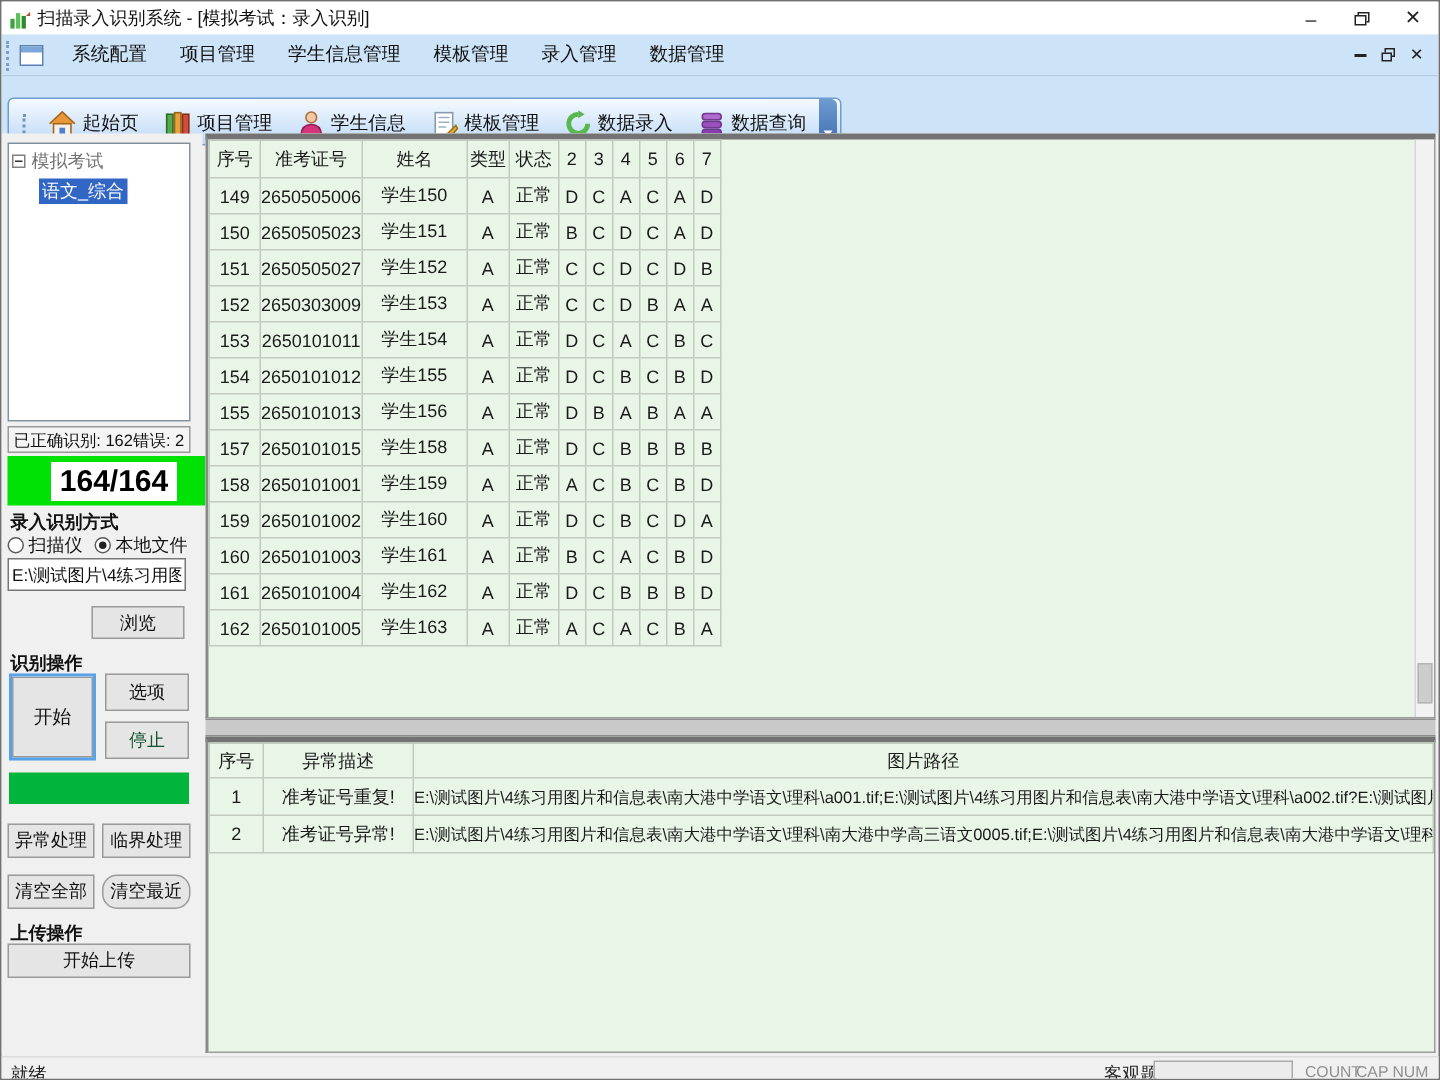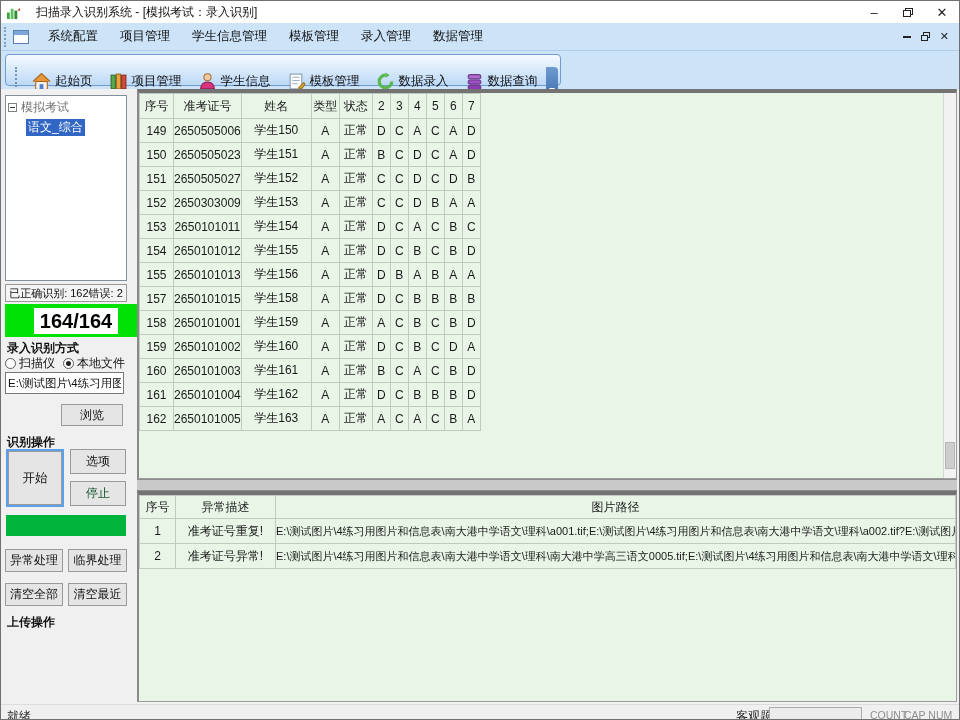--- a/index.html
+++ b/index.html
@@ -4,21 +4,21 @@
 <style>
   * { margin:0; padding:0; box-sizing:border-box; }
   html,body { width:960px; height:720px; background:#d8d8d8; }
   body { font-family:"Liberation Sans","DejaVu Sans",sans-serif; }
   #window { position:relative; width:960px; height:720px; background:#f0f0f0;
             border:1px solid #707070; overflow:hidden; }
 
   
   .titlebar { position:absolute; top:0; left:0; right:0; height:22px; background:#ffffff;
               display:flex; align-items:center; padding-left:5px; }
-  .titlebar .title { font-size:12px; color:#111; margin-left:15px; flex:1; white-space:nowrap; }
+  .titlebar .title { font-size:12px; color:#111; margin-left:4px; flex:1; white-space:nowrap; }
   .win-ctls { display:flex; height:22px; }
   .win-ctl { width:34px; height:22px; display:flex; align-items:center; justify-content:center;
              font-size:13px; color:#222; cursor:default; }
   .restore-glyph { position:relative; width:10px; height:9px; }
   .restore-glyph .rb-b { position:absolute; right:0; top:0; width:8px; height:7px; border:1px solid #222; background:#fff; }
   .restore-glyph .rb-a { position:absolute; left:0; bottom:0; width:8px; height:7px; border:1px solid #222; background:#fff; z-index:1; }
 
   
   .menubar { position:absolute; top:22px; left:0; right:0; height:28px; background:#cde3f8;
              display:flex; align-items:center; border-bottom:1px solid #b2cce8; }
@@ -28,21 +28,21 @@
   .menu-item { font-size:12.5px; color:#111; padding:4px 11px; cursor:default; }
   .mdi-ctls { margin-left:auto; display:flex; align-items:center; gap:10px; padding-right:10px; }
   .mdi-ctl { font-size:11px; color:#222; display:flex; align-items:center; }
   .mdi-min { width:8px; height:2px; background:#222; }
   .mdi-restore { position:relative; width:9px; height:9px; }
   .mdi-restore .rb-b { position:absolute; right:0; top:0; width:7px; height:6px; border:1px solid #222; background:#cde3f8; }
   .mdi-restore .rb-a { position:absolute; left:0; bottom:0; width:7px; height:6px; border:1px solid #222; background:#cde3f8; z-index:1; }
 
   
   .toolstrip { position:absolute; top:50px; left:0; right:0; height:38px; background:#cde3f8; }
-  .toolbar { position:absolute; top:3px; left:4px; height:32px; display:flex; align-items:flex-start;
+  .toolbar { position:absolute; top:14px; left:4px; height:32px; display:flex; align-items:flex-end;
              background:linear-gradient(#f5faff,#bdd9f6); border:1px solid #6f9bd1;
              border-radius:4px; padding:12px 2px 0 6px; }
   .toolbar .gripper { border-left:2px dotted #6f94bd; }
   .tool-item { display:flex; align-items:center; gap:4px; padding:0 8px; height:28px;
                font-size:12.5px; color:#111; cursor:default; }
   .tool-item svg { width:19px; height:19px; }
   .tool-overflow { width:12px; height:30px; background:linear-gradient(#6f9bd1,#3f6fae);
                    border-radius:0 4px 4px 0; position:relative; }
   .tool-overflow::after { content:""; position:absolute; left:3px; bottom:5px; border-left:3px solid transparent;
                    border-right:3px solid transparent; border-top:4px solid #fff; }
@@ -76,21 +76,21 @@
          font-family:"Liberation Sans","DejaVu Sans",sans-serif; }
   .btn-browse { position:absolute; left:60px; top:315px; width:62px; height:22px; }
   .btn-start { position:absolute; left:5px; top:360px; width:58px; height:58px; border:2px solid #59a1e8;
                box-shadow:inset 0 0 0 1px #9a9a9a; font-size:12.5px; }
   .btn-options { position:absolute; left:69px; top:360px; width:56px; height:25px; }
   .btn-stop { position:absolute; left:69px; top:392px; width:56px; height:25px; color:#14532d; }
   .small-progress { position:absolute; left:5px; top:426px; width:120px; height:21px; background:#00b43c; }
   .btn-abn { position:absolute; left:4px; top:460px; width:58px; height:23px; }
   .btn-crit { position:absolute; left:67px; top:460px; width:59px; height:23px; }
   .btn-clrall { position:absolute; left:4px; top:494px; width:58px; height:23px; }
-  .btn-clrrec { position:absolute; left:67px; top:494px; width:59px; height:23px; }
+  .btn-clrrec { position:absolute; left:67px; top:494px; width:59px; height:23px;border-radius:10px; }
   .btn-upload { position:absolute; left:4px; top:540px; width:122px; height:23px; }
 
   
   .work-area { position:absolute; left:136px; top:88px; width:820px; bottom:17px; background:#f0f0f0; }
   .panel { position:absolute; left:0; right:0; background:#e9f6e7; border:1px solid #9c9c9c;
            border-top:4px solid #737373; border-left:2px solid #8a8a8a; overflow:hidden; }
   .panel-upper { top:0; height:390px; }
   .panel-lower { top:402px; bottom:0; }
   .hsplitter { position:absolute; left:0; right:0; top:390px; height:12px; background:#c9c9c9;
                border-top:1px solid #8d8d8d; border-bottom:1px solid #8d8d8d; cursor:row-resize; }
@@ -248,20 +248,21 @@
     <div class="side-label" style="top:345px;">识别操作</div>
     <div class="btn btn-start">开始</div>
     <div class="btn btn-options">选项</div>
     <div class="btn btn-stop">停止</div>
     <div class="small-progress"></div>
     <div class="btn btn-abn">异常处理</div>
     <div class="btn btn-crit">临界处理</div>
     <div class="btn btn-clrall">清空全部</div>
     <div class="btn btn-clrrec">清空最近</div>
     <div class="side-label" style="top:525px;">上传操作</div>
+    <div class="btn btn-upload">开始上传</div>
   </div>
 
   <div class="work-area">
     <div class="panel panel-upper">
       <table id="results-table">
         <colgroup>
           <col style="width:34px">
             <col style="width:64px">
             <col style="width:70px">
           <col style="width:28px">

